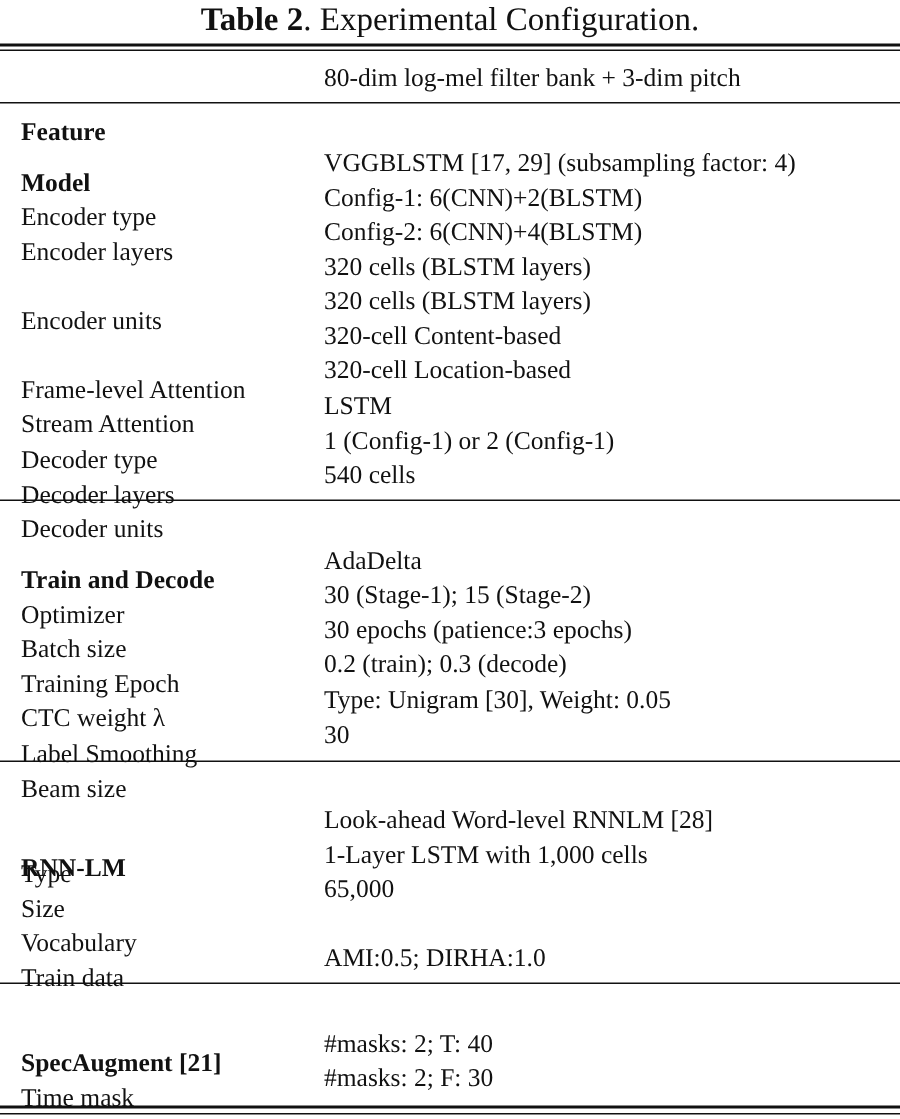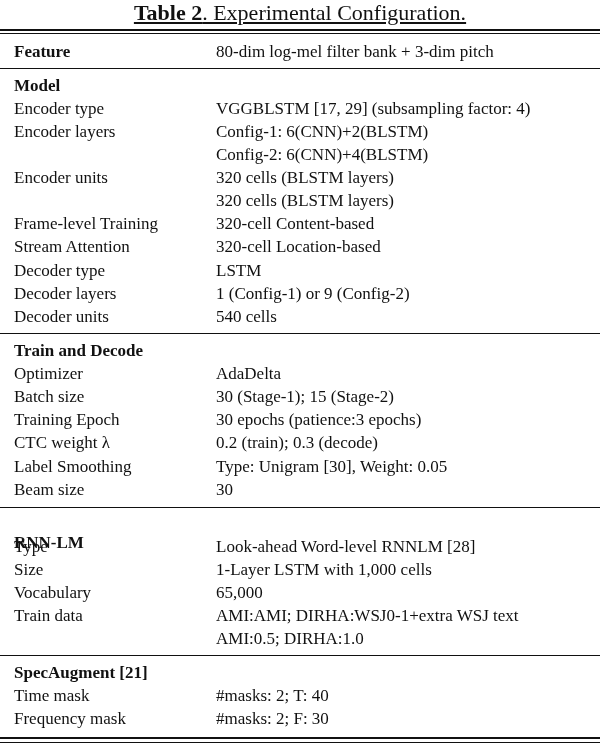--- a/index.html
+++ b/index.html
@@ -3,31 +3,31 @@
 <meta charset="utf-8">
 <style>
   html, body { margin: 0; padding: 0; background: #ffffff; }
   body {
     width: 600px; height: 746px; overflow: hidden; position: relative;
     font-family: "Liberation Serif", "DejaVu Serif", serif;
     color: #111111;
   }
   .caption {
     position: absolute; top: 0; left: 0; width: 600px; height: 28px;
-    text-align: center; font-size: 22px; line-height: 26px; text-decoration: underline;
+    text-align: center; font-size: 22px; line-height: 26px;
   }
   .caption b { font-weight: bold; }
   .rule { position: absolute; left: 0; width: 600px; background: #111; }
   .thick { height: 2px; }
   .thin { height: 1px; }
   .row {
     position: absolute; left: 0; width: 600px; height: 23px;
     font-size: 17px; line-height: 23px; white-space: nowrap;
   }
-  .lbl { position: absolute; left: 14px; }
+  .lbl { position: absolute; left: 14px; margin-top: 36px; }
   .val { position: absolute; left: 216px; }
   .hdr { font-weight: bold; }
 </style>
 </head>
 <body>
 
 <div class="caption"><b>Table 2</b><span>. Experimental Configuration.</span></div>
 
 <div class="rule thick" style="top:29px"></div>
 <div class="rule thin" style="top:33px"></div>
@@ -54,34 +54,34 @@
     <span class="val">Config-2: 6(CNN)+4(BLSTM)</span>
   </div>
 <div class="row" style="top:166px">
     <span class="lbl">Encoder units</span>
     <span class="val">320 cells (BLSTM layers)</span>
   </div>
 <div class="row" style="top:189px">
     <span class="val">320 cells (BLSTM layers)</span>
   </div>
 <div class="row" style="top:212px">
-    <span class="lbl">Frame-level Training</span>
+    <span class="lbl">Frame-level Attention</span>
     <span class="val">320-cell Content-based</span>
   </div>
 <div class="row" style="top:235px">
     <span class="lbl">Stream Attention</span>
     <span class="val">320-cell Location-based</span>
   </div>
 <div class="row" style="top:259px">
     <span class="lbl">Decoder type</span>
     <span class="val">LSTM</span>
   </div>
 <div class="row" style="top:282px">
     <span class="lbl">Decoder layers</span>
-    <span class="val">1 (Config-1) or 9 (Config-2)</span>
+    <span class="val">1 (Config-1) or 2 (Config-1)</span>
   </div>
 <div class="row" style="top:305px">
     <span class="lbl">Decoder units</span>
     <span class="val">540 cells</span>
   </div>
 <div class="rule thin" style="top:333px"></div>
 
 <div class="row" style="top:339px">
     <span class="lbl hdr">Train and Decode</span>
   </div>
@@ -121,21 +121,20 @@
 <div class="row" style="top:558px">
     <span class="lbl">Size</span>
     <span class="val">1-Layer LSTM with 1,000 cells</span>
   </div>
 <div class="row" style="top:581px">
     <span class="lbl">Vocabulary</span>
     <span class="val">65,000</span>
   </div>
 <div class="row" style="top:604px">
     <span class="lbl">Train data</span>
-    <span class="val">AMI:AMI; DIRHA:WSJ0-1+extra WSJ text</span>
   </div>
 <div class="row" style="top:627px">
     <span class="val">AMI:0.5; DIRHA:1.0</span>
   </div>
 <div class="rule thin" style="top:655px"></div>
 
 <div class="row" style="top:661px">
     <span class="lbl hdr">SpecAugment [21]</span>
   </div>
 <div class="row" style="top:684px">

